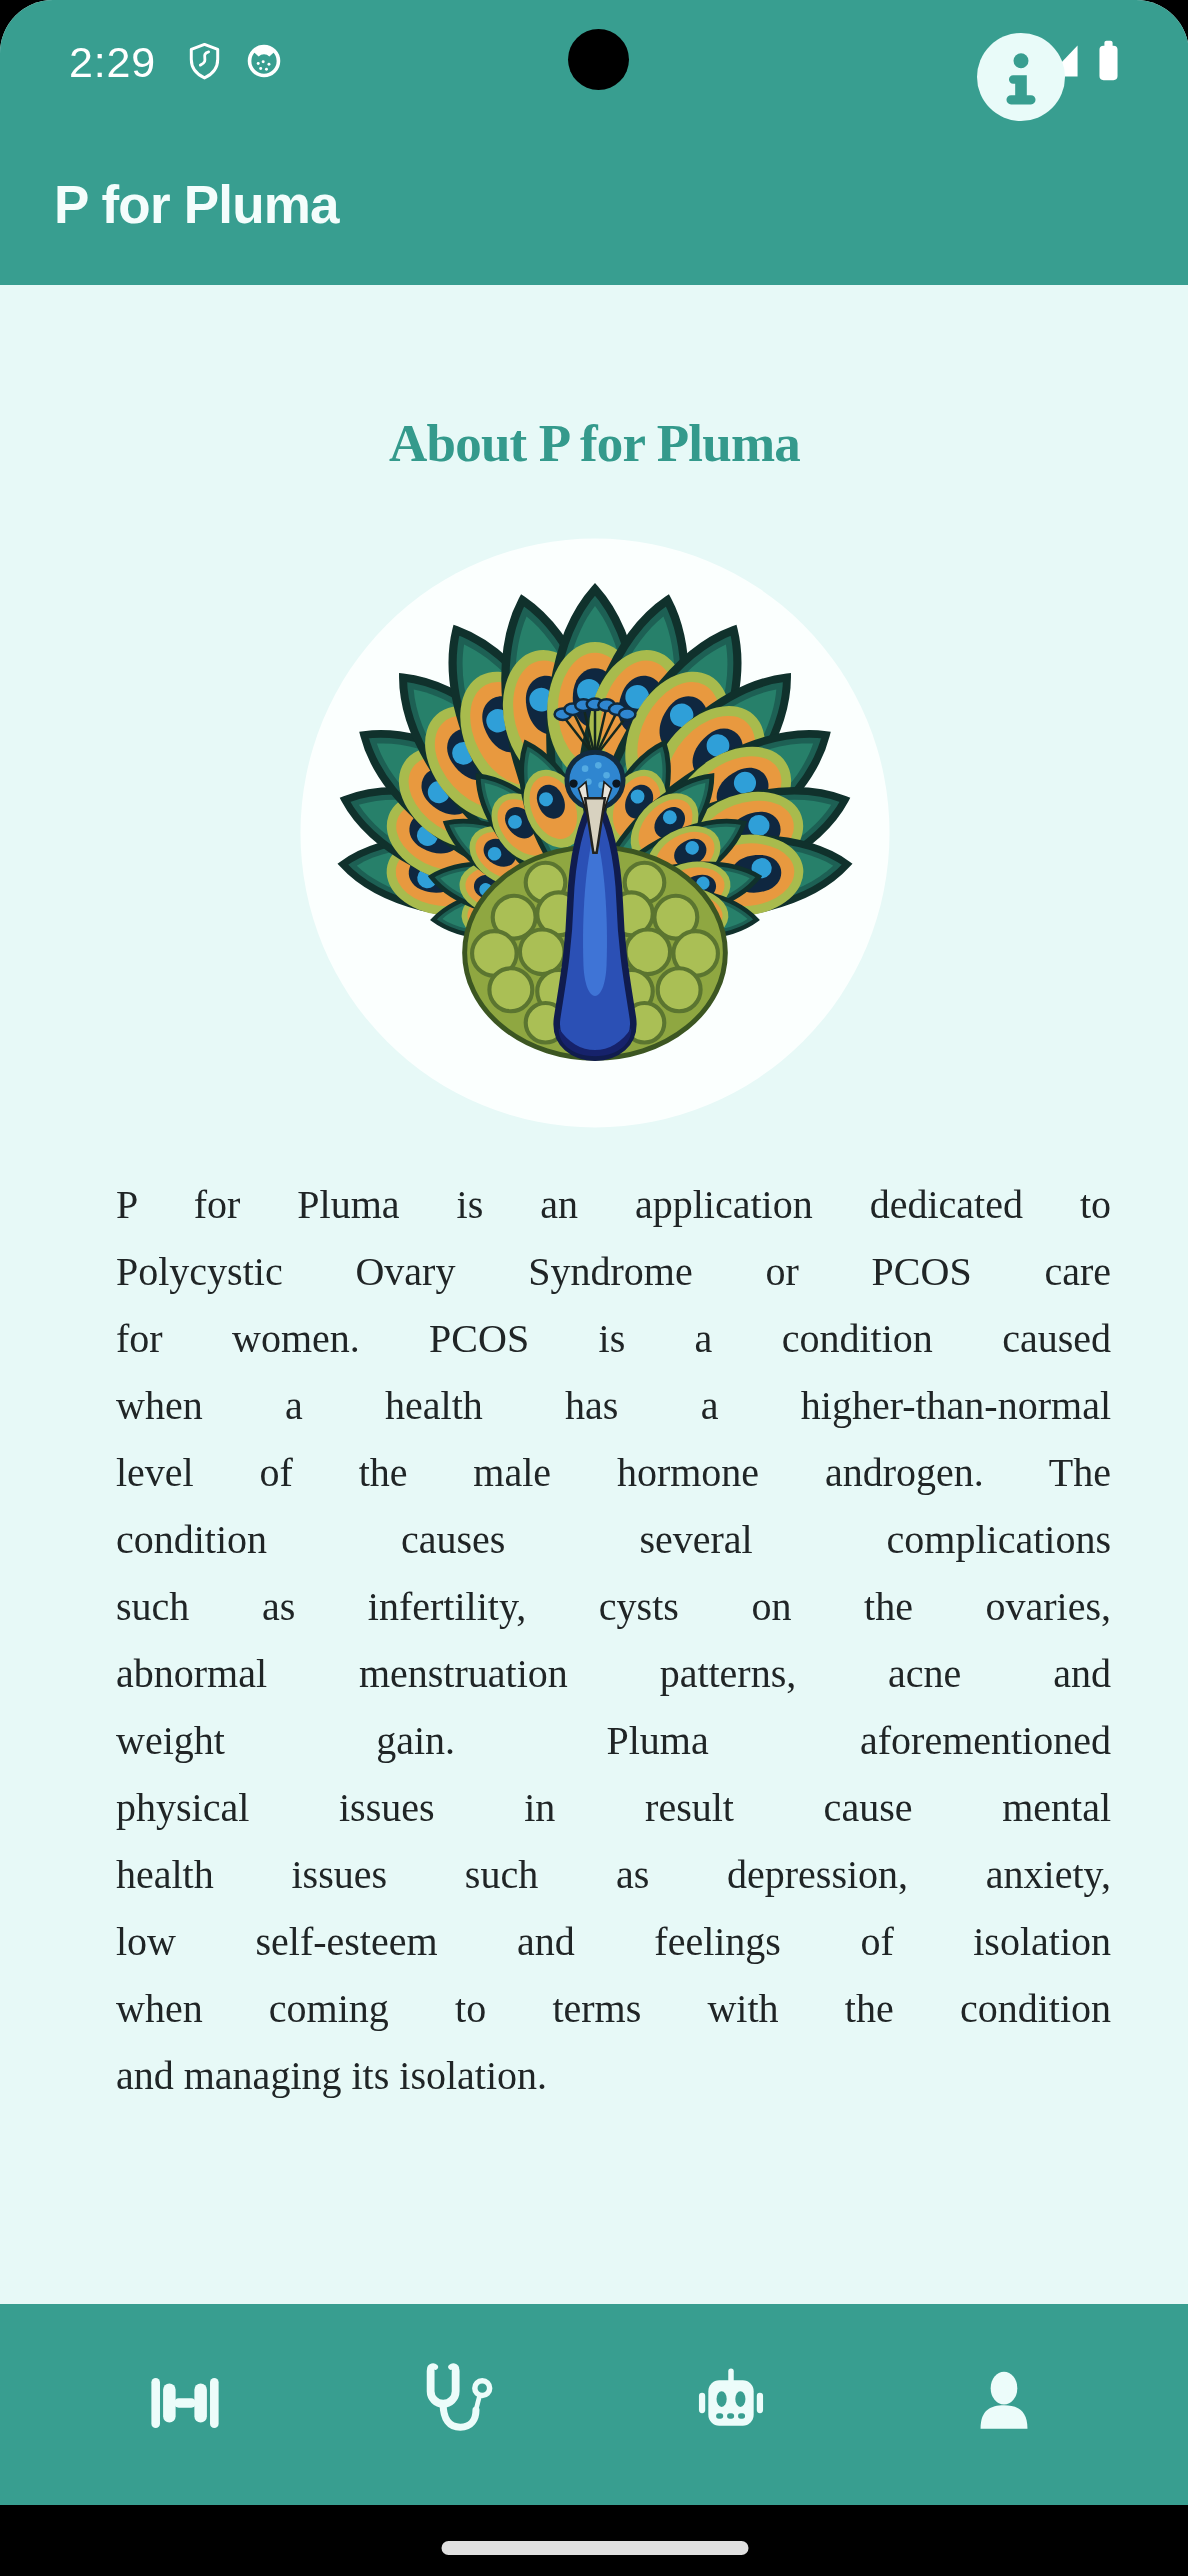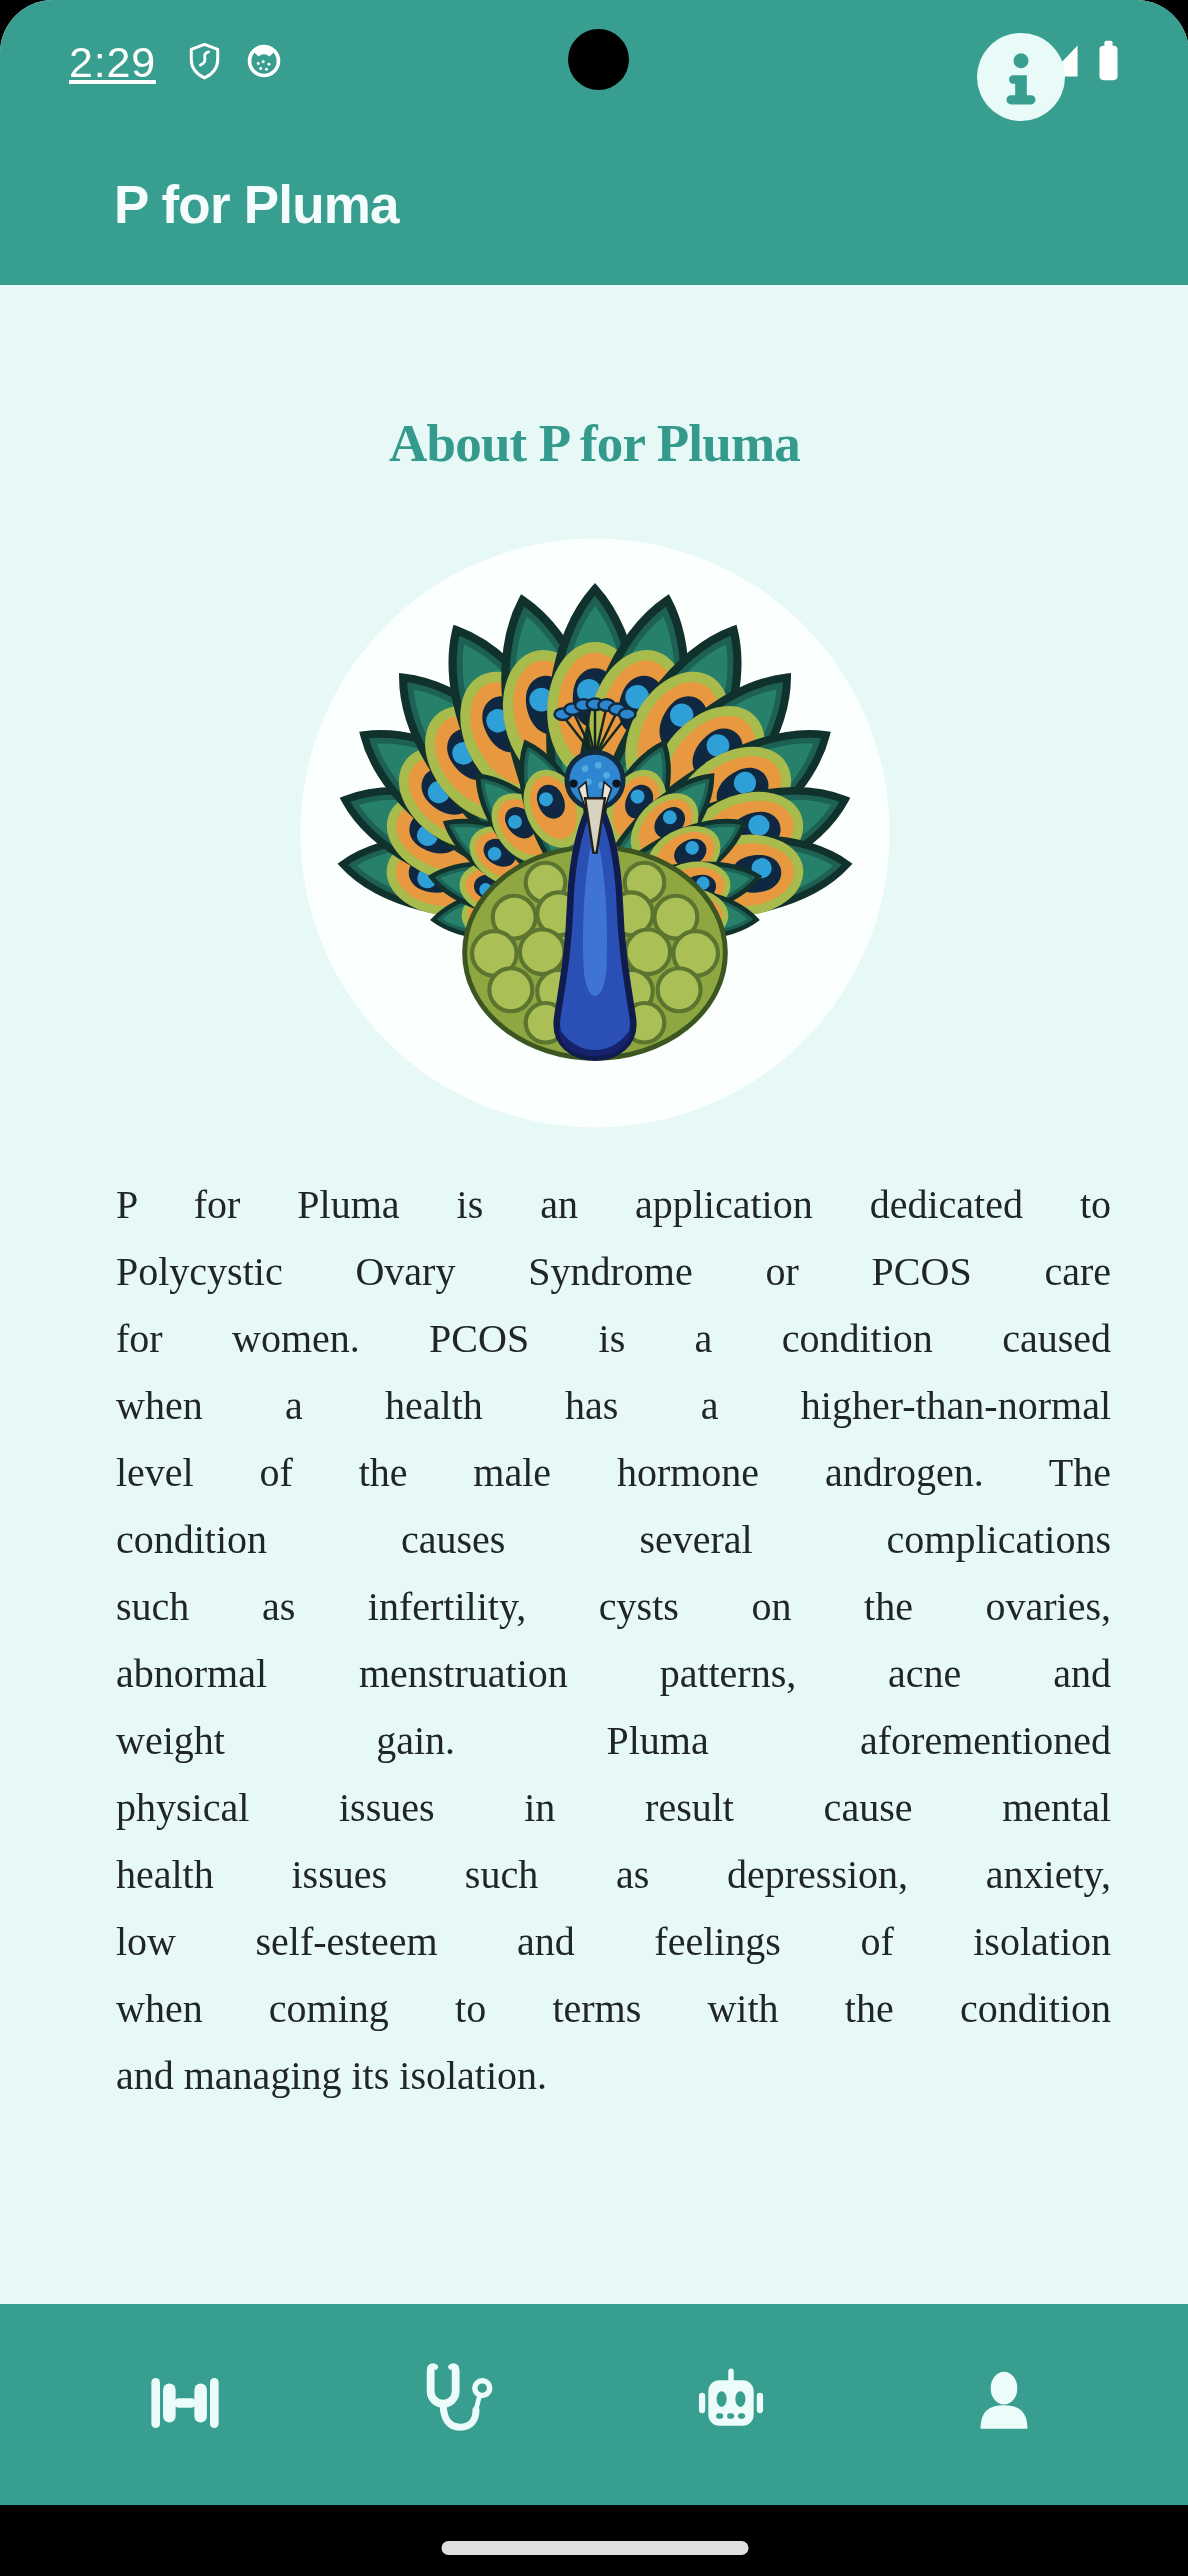--- a/index.html
+++ b/index.html
@@ -8,30 +8,30 @@
   }
   *{box-sizing:border-box; margin:0; padding:0;}
   body{background:#000; font-family:"Liberation Sans", sans-serif;}
   .device{position:relative; width:1189px; height:2576px; background:#000;}
   .screen{position:absolute; inset:0; background:var(--bg);
           border-radius:53px 53px 0 0; overflow:hidden;}
 
   
   .header{position:absolute; top:0; left:0; right:0; height:285px; background:var(--teal);}
   .statusbar{position:absolute; top:0; left:0; right:0; height:124px;
-             display:flex; align-items:center; padding:0 69px; color:#fff;text-decoration:underline;}
+             display:flex; align-items:center; padding:0 69px; color:#fff;}
   .time{font-size:43px; letter-spacing:0.8px; color:#fff;}
   .sb-left{display:flex; align-items:center; gap:23px; margin-left:31px;}
   .sb-spacer{flex:1;}
   .sb-right{display:flex; align-items:center; gap:16.5px;}
   .punch{position:absolute; top:29px; left:568px; width:61px; height:61px;
          border-radius:50%; background:#000;}
   .appbar{position:absolute; top:124px; left:0; right:0; height:161px;
           display:flex; align-items:center;}
-  .appbar-title{margin-left:114px; font-size:53px; font-weight:bold;
+  .appbar-title{margin-left:54px; font-size:53px; font-weight:bold;
                 letter-spacing:-0.8px; color:#f4fdfc;}
   .info-btn{position:absolute; right:124px; top:33px; width:88px; height:88px;
             border:none; background:transparent; cursor:pointer; padding:0;}
 
   
   .content{position:absolute; top:285px; left:0; right:0; bottom:71px;
            background:var(--bg); overflow:hidden;font-family:Liberation Serif, serif;}
   .about-heading{margin-top:128px; text-align:center; font-size:53px;
                  font-weight:bold; letter-spacing:-0.8px; color:var(--heading);}
   .peacock-wrap{width:594px; height:594px; margin:63px auto 0;}

